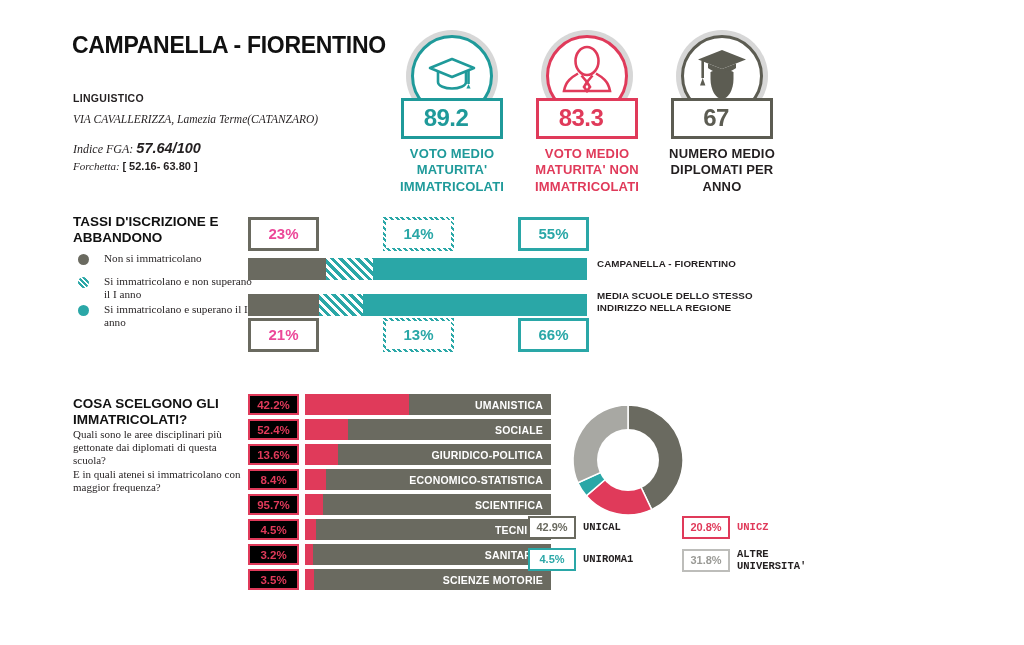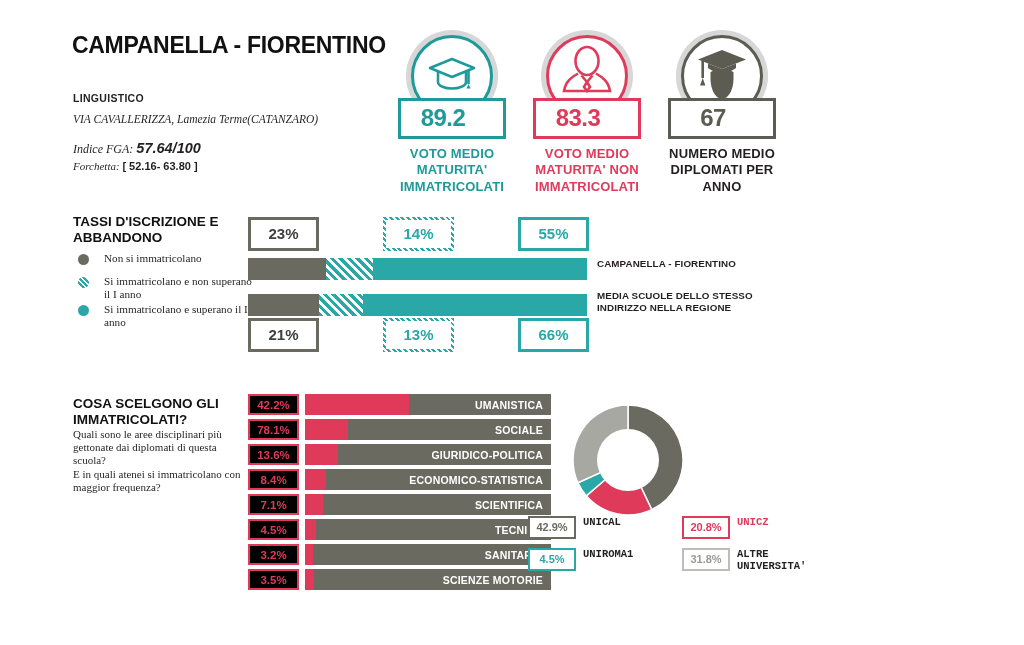--- a/index.html
+++ b/index.html
@@ -65,21 +65,21 @@
     display: flex; align-items: center; justify-content: center;
     overflow: hidden;
   }
   .badge-value {
     position: relative;
     width: 84px; margin: -24px auto 0 auto;
     background: #fff;
     border: 3.5px solid currentColor;
     text-align: center;
     font-size: 24px; font-weight: bold;
-    padding: 3px 18px 4px 0;
+    padding: 3px 12px 4px 0;
     letter-spacing: -0.5px;
     z-index: 3;
   }
   .badge-label {
     margin-top: 7px;
     text-align: center;
     font-size: 13px; font-weight: bold;
     line-height: 1.25; letter-spacing: 0.15px;
     text-transform: uppercase;
   }
@@ -112,21 +112,21 @@
   }
 
   
   .pct-box {
     position: absolute;
     text-align: center;
     font-size: 15px; font-weight: bold;
     background: #fff;
     padding: 5px 0 6px 0;
   }
-  .box-gray  { border: 3.5px solid #6a6a60; color: #404040; }
+  .box-gray  { border: 3.5px solid #6a6a60; color: #ec4899; }
   .box-teal  { border: 3.5px solid #2aa7a7; color: #2aa7a7; }
   .box-hatch {
     color: #2aa7a7;
     border: 3.5px solid transparent;
     background-image:
       linear-gradient(#fff,#fff),
       repeating-linear-gradient(45deg,#2aa7a7 0 2px,#ffffff 2px 4px);
     background-origin: border-box;
     background-clip: padding-box, border-box;
   }
@@ -184,21 +184,21 @@
     letter-spacing: 0.2px; text-transform: uppercase;
   }
 
   
   #donut-wrap { left: 566px; top: 398px; width: 124px; height: 124px; }
   #donut-hole {
     position: absolute; left: 50%; top: 50%;
     width: 62px; height: 62px; margin: -31px 0 0 -31px;
     background: #fff; border-radius: 50%;
   }
-  .uni-item { position: absolute; display: flex; align-items: flex-start; }
+  .uni-item { position: absolute; display: flex; align-items: center; }
   .uni-pct {
     box-sizing: border-box;
     padding: 3px 5px 4px 5px;
     border: 2.5px solid;
     background: #fff;
     font-size: 11px; font-weight: bold;
     min-width: 48px; text-align: center;
   }
   .uni-name {
     margin-left: 7px;
@@ -315,42 +315,42 @@
 E in quali atenei si immatricolano con maggior frequenza?</div>
 
 <div class="disc-row" style="top:394px">
   <div class="disc-pct">42.2%</div>
   <div class="disc-track">
     <div class="disc-fill" style="width:104px"></div>
     <div class="disc-name">UMANISTICA</div>
   </div>
 </div>
 <div class="disc-row" style="top:419px">
-  <div class="disc-pct">78.1%</div>
+  <div class="disc-pct">52.4%</div>
   <div class="disc-track">
     <div class="disc-fill" style="width:43px"></div>
     <div class="disc-name">SOCIALE</div>
   </div>
 </div>
 <div class="disc-row" style="top:444px">
   <div class="disc-pct">13.6%</div>
   <div class="disc-track">
     <div class="disc-fill" style="width:33px"></div>
     <div class="disc-name">GIURIDICO-POLITICA</div>
   </div>
 </div>
 <div class="disc-row" style="top:469px">
   <div class="disc-pct">8.4%</div>
   <div class="disc-track">
     <div class="disc-fill" style="width:21px"></div>
     <div class="disc-name">ECONOMICO-STATISTICA</div>
   </div>
 </div>
 <div class="disc-row" style="top:494px">
-  <div class="disc-pct">7.1%</div>
+  <div class="disc-pct">95.7%</div>
   <div class="disc-track">
     <div class="disc-fill" style="width:18px"></div>
     <div class="disc-name">SCIENTIFICA</div>
   </div>
 </div>
 <div class="disc-row" style="top:519px">
   <div class="disc-pct">4.5%</div>
   <div class="disc-track">
     <div class="disc-fill" style="width:11px"></div>
     <div class="disc-name">TECNICA</div>

